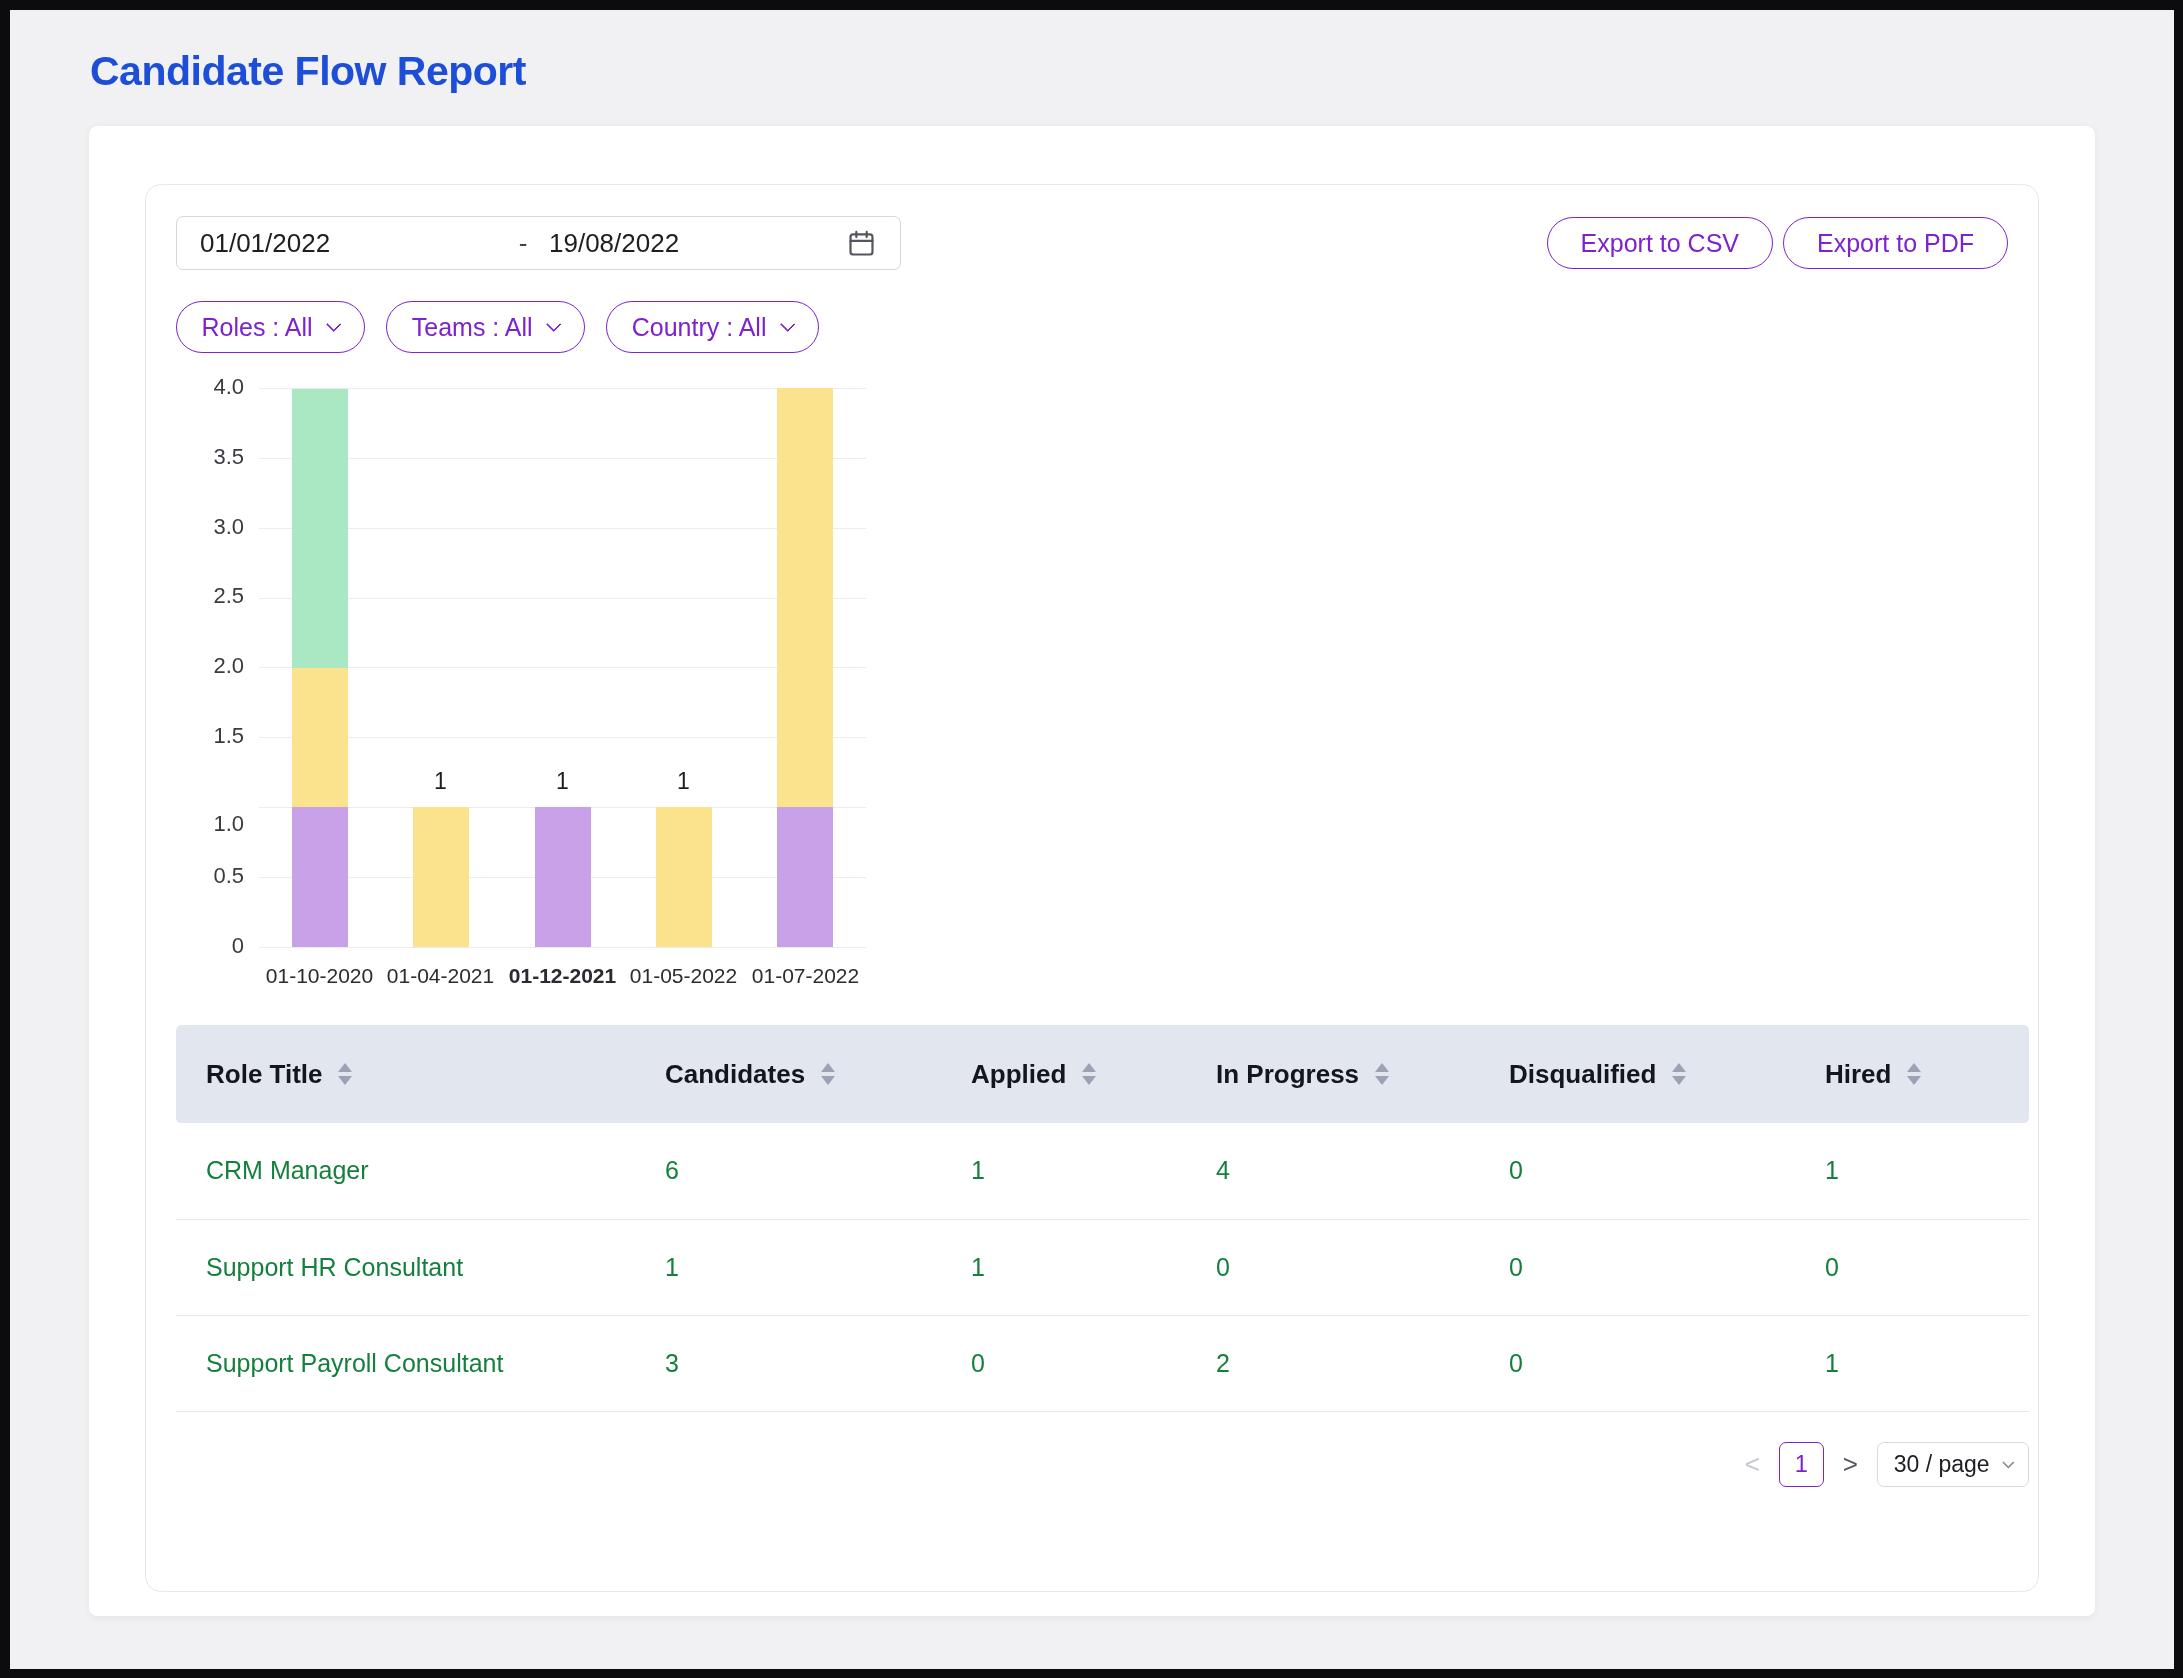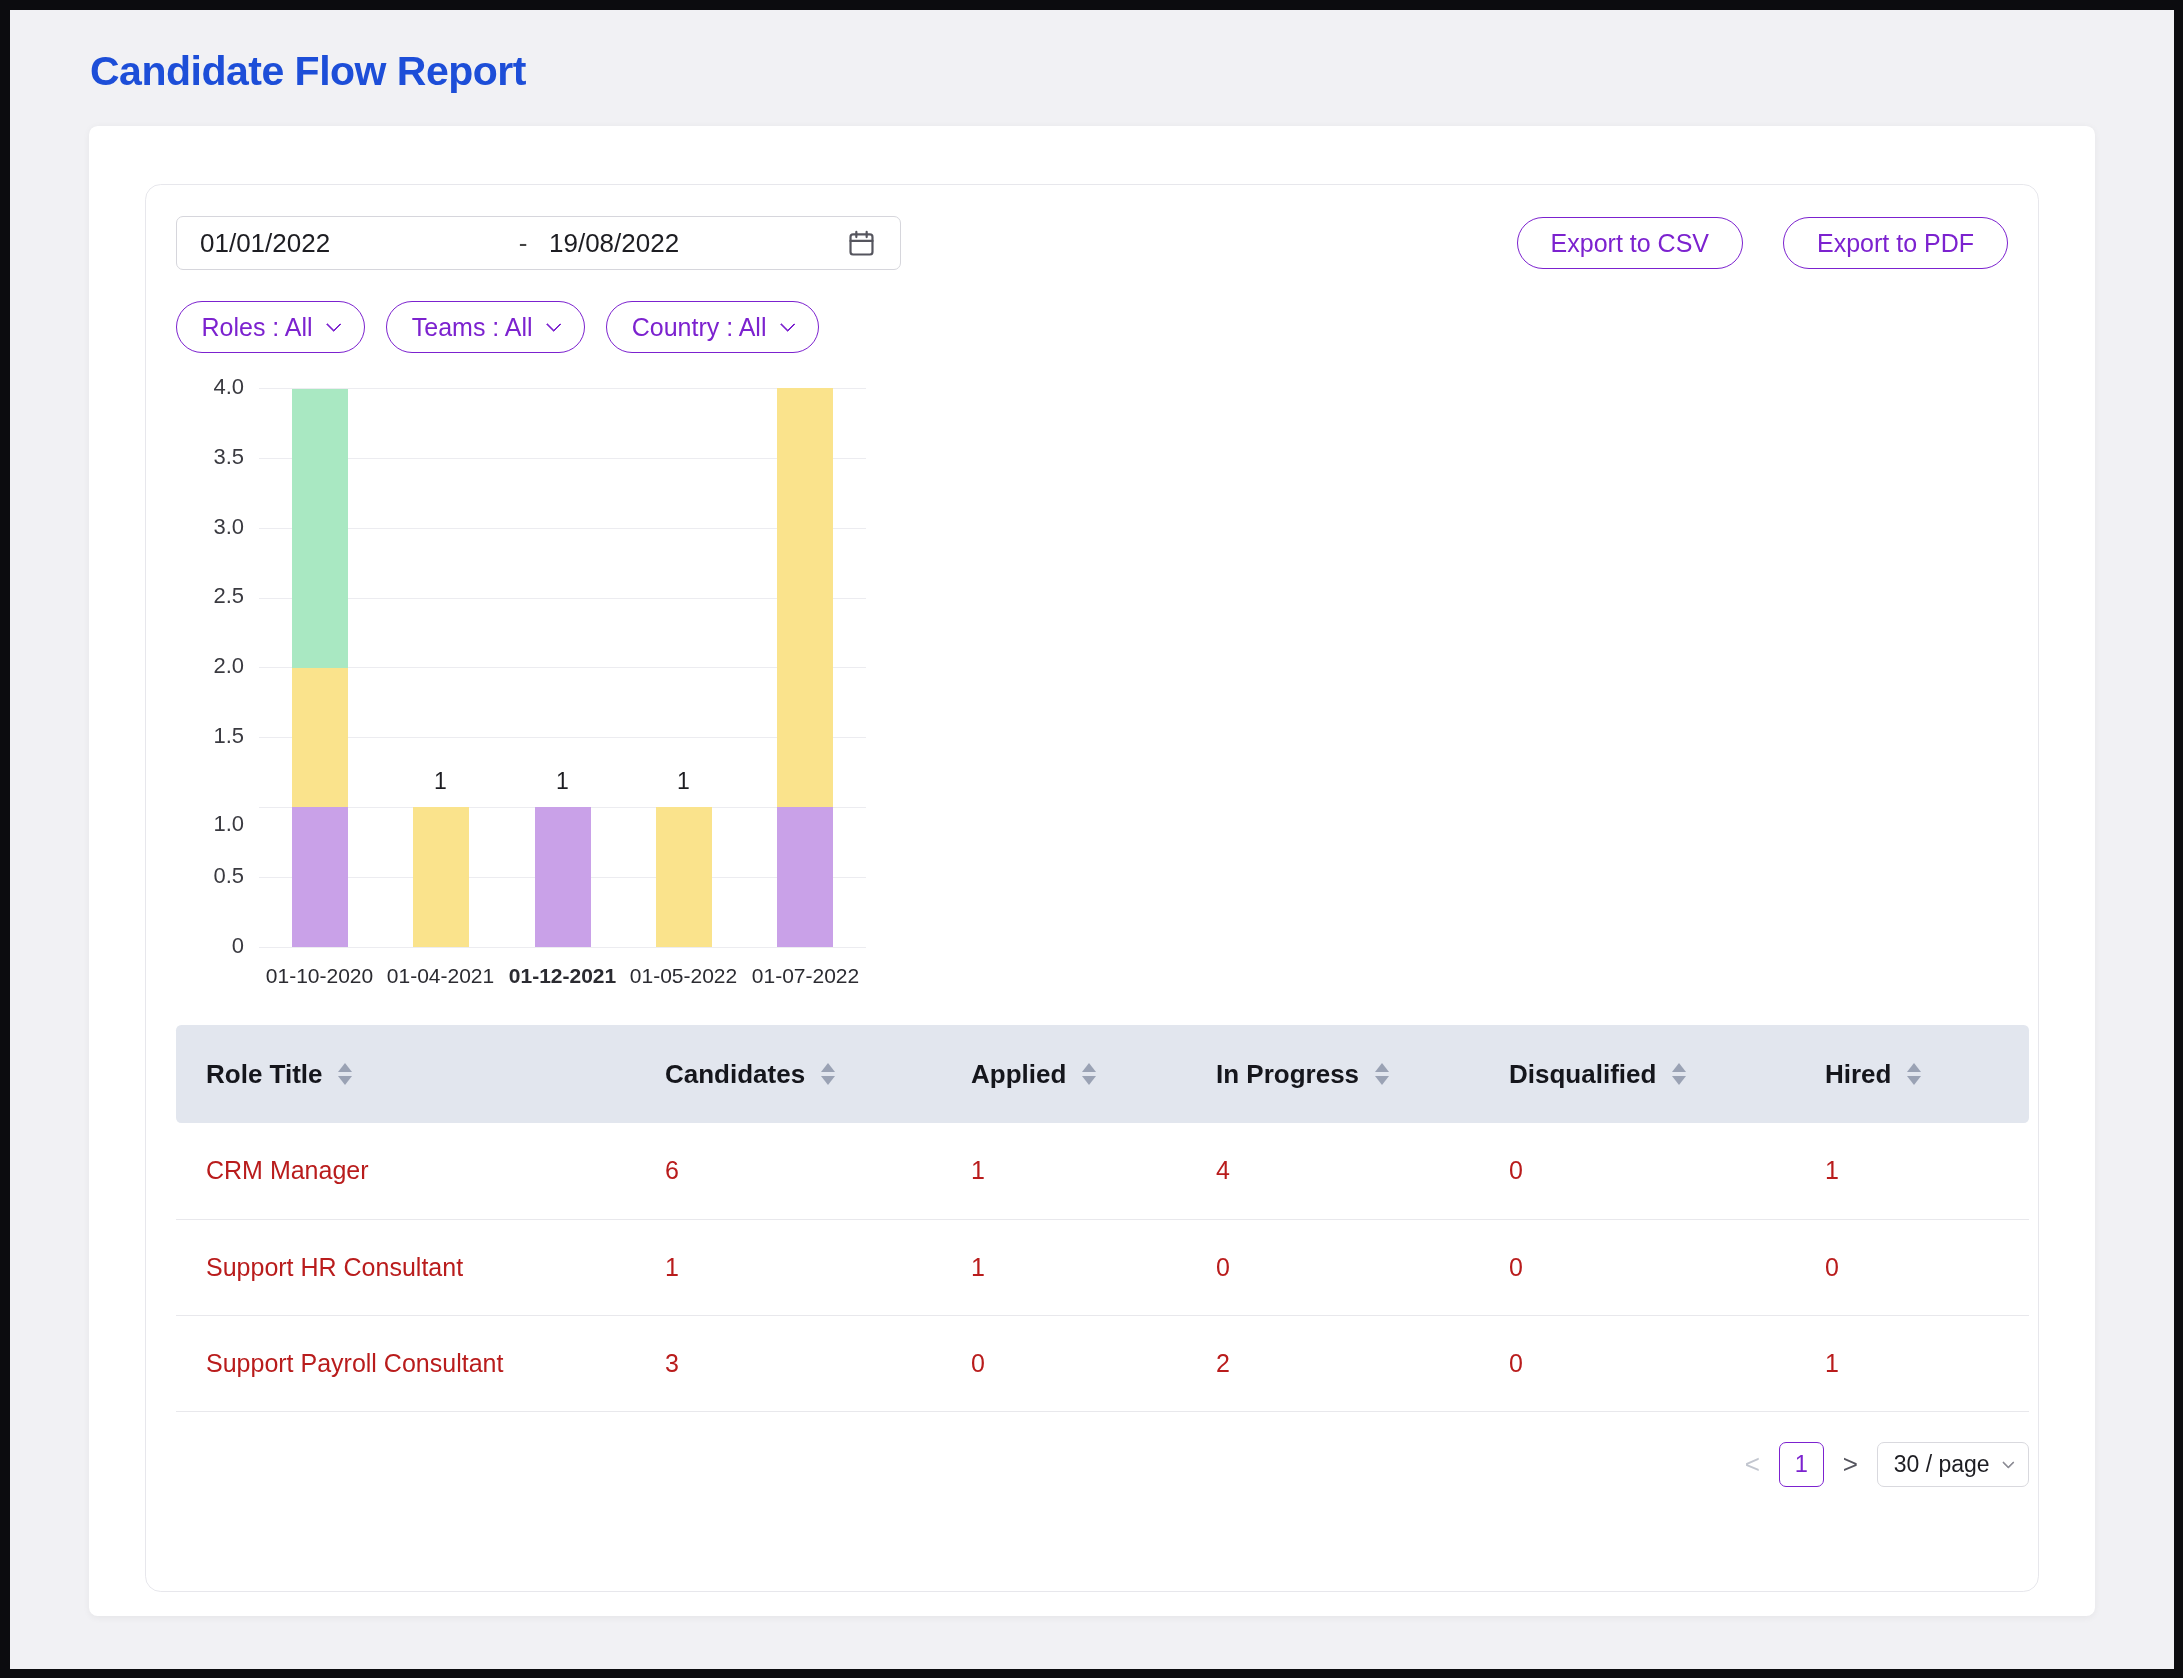--- a/index.html
+++ b/index.html
@@ -28,21 +28,21 @@
   
   .toolbar { display:flex; justify-content:space-between; align-items:center; }
   .date-range {
     width:725px; height:54px; border:1.7px solid #d6d6dc; border-radius:7px;
     display:flex; align-items:center; padding:0 23px; font-size:26px; background:#fff;
   }
   .date-range .start { width:297px; }
   .date-range .sep { width:52px; text-align:center; color:#444; }
   .date-range .end { flex:1; }
   .date-range svg { display:block; }
-  .export-group { display:flex; gap:40px; }
+  .export-group { display:flex; gap:10px; }
   .btn-outline {
     height:52px; padding:0 33px; background:#fff;
     border:1.7px solid var(--accent); border-radius:26px;
     color:var(--accent); font-size:25px; font-weight:500;
     display:flex; align-items:center; cursor:pointer;
     font-family:"Liberation Sans", sans-serif;
   }
   
   .filters { display:flex; gap:21px; margin-top:31px; }
   .pill {
@@ -72,21 +72,21 @@
     background:var(--header-bg); height:98px; text-align:left;
     font-size:26px; font-weight:700; color:#15161c;
   }
   .flow-table th:first-child { padding-left:30px; border-radius:5.2px 0 0 5.2px; }
   .flow-table th:last-child { border-radius:0 5.2px 5.2px 0; }
   .th-inner { display:inline-flex; align-items:center; gap:15.7px; }
   .sort { display:inline-flex; flex-direction:column; gap:4.4px; cursor:pointer; }
   .tri-up { width:0; height:0; border-left:7.9px solid transparent; border-right:7.9px solid transparent; border-bottom:9.6px solid #9aa2b4; }
   .tri-down { width:0; height:0; border-left:7.9px solid transparent; border-right:7.9px solid transparent; border-top:9.6px solid #9aa2b4; }
   .flow-table td {
-    height:96px; font-size:25px; color:#b91c1c;
+    height:96px; font-size:25px; color:#15803d;
     border-bottom:1.7px solid #e8e8ec; background:#fff;
   }
   .flow-table td:first-child { padding-left:30px; }
   
   .pagination { margin-top:30px; width:1853px; display:flex; justify-content:flex-end; align-items:center; gap:19px; }
   .pg-prev { font-size:26px; color:#c2c6cf; cursor:pointer; }
   .pg-next { font-size:26px; color:#55555e; cursor:pointer; }
   .pg-page {
     width:45px; height:45px; border:1.7px solid var(--accent); border-radius:7px;
     color:var(--accent); font-size:23.6px; display:flex; align-items:center; justify-content:center; cursor:pointer;

